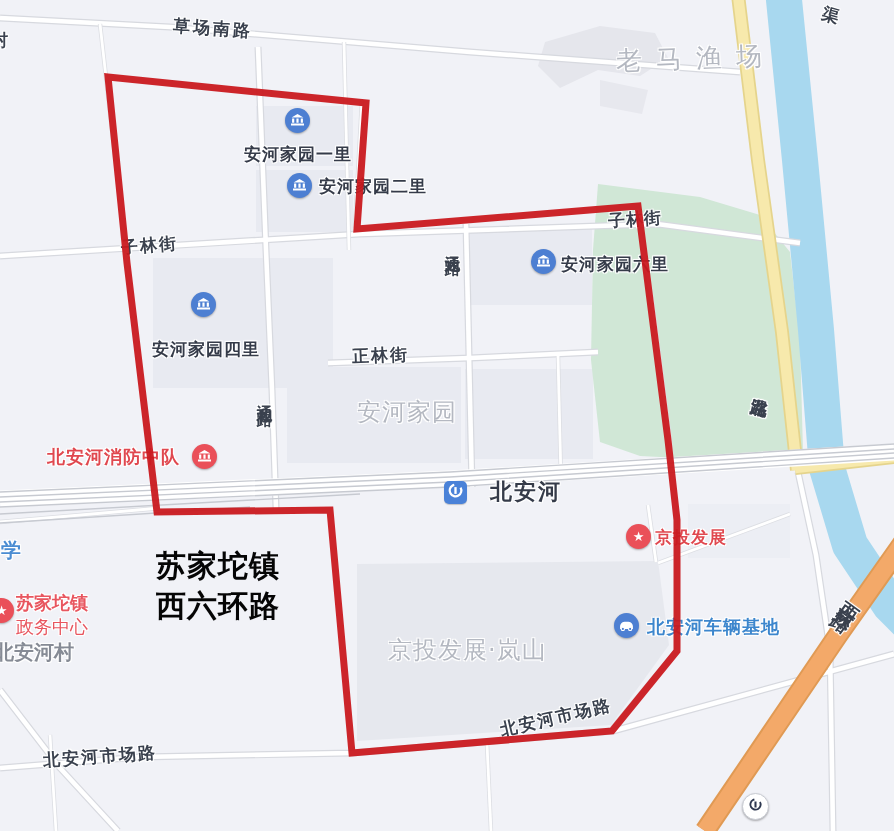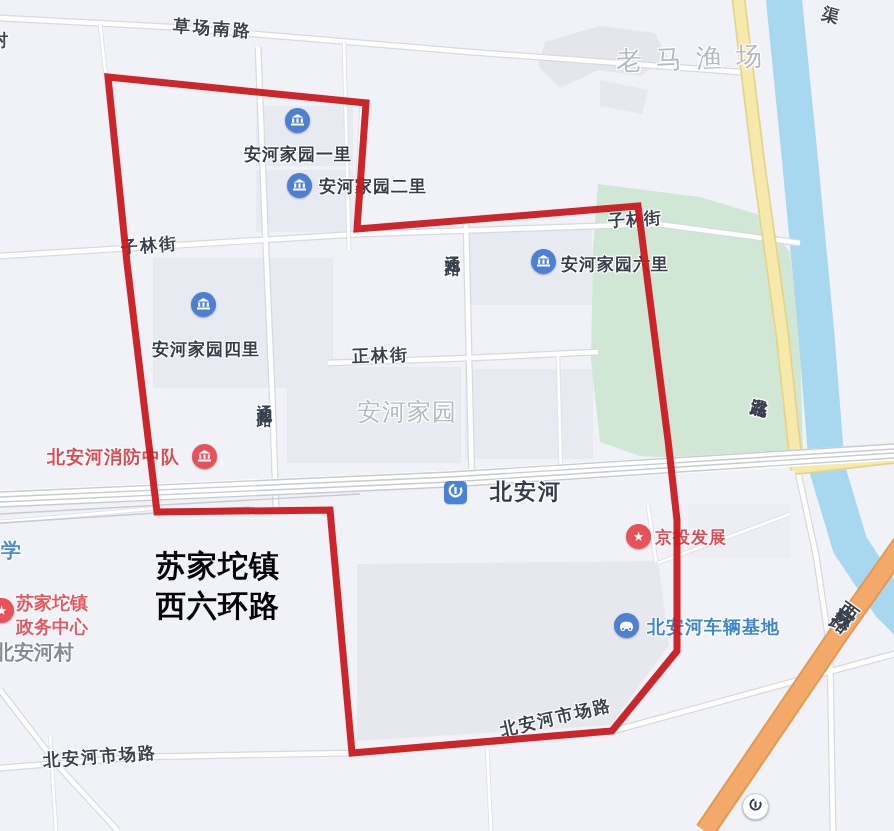--- a/index.html
+++ b/index.html
@@ -121,20 +121,21 @@
       <path d="M0,514 L360,494"></path>
       <path d="M0,523 L250,507"></path>
     </g>
 
     <path d="M905,540 L838,635 L705,831" fill="none" stroke="#e09a54" stroke-width="21"></path>
     <path d="M905,540 L838,635 L705,831" fill="none" stroke="#f3a969" stroke-width="17"></path>
   </svg>
 
   <div class="lbl area" style="left:616px;top:44px;font-size:26px;letter-spacing:14px;transform:rotate(-2deg);">老马渔场</div>
   <div class="lbl area" style="left:357px;top:399px;font-size:24px;letter-spacing:1px;text-align:center;">安河家园</div>
+  <div class="lbl area" style="left:388px;top:637px;font-size:24px;letter-spacing:1px;">京投发展·岚山</div>
   <div class="lbl" style="left:-6px;top:641px;font-size:20px;color:#868b95;font-weight:600;">北安河村</div>
   <div class="lbl" style="left:1px;top:539px;font-size:20px;color:#4a8cd2;font-weight:600;">学</div>
   <div class="lbl road" style="left:-9px;top:31px;">村</div>
 
   <div class="lbl road" style="left:173px;top:19px;letter-spacing:3px;transform:rotate(4deg);">草场南路</div>
   <div class="lbl road" style="left:121px;top:236px;letter-spacing:2px;transform:rotate(-5deg);">子林街</div>
   <div class="lbl road" style="left:608px;top:210px;letter-spacing:1px;transform:rotate(-4deg);">子林街</div>
   <div class="lbl road vert" style="left:444px;top:243px;font-size:16px;letter-spacing:2px;">通元路</div>
   <div class="lbl road" style="left:352px;top:346px;letter-spacing:2px;transform:rotate(-2deg);">正林街</div>
   <div class="lbl road vert" style="left:256px;top:392px;font-size:16px;letter-spacing:3px;">通和路</div>
@@ -191,21 +192,21 @@
 
   <div class="pin red" style="left:626px;top:524px;">
     <span class="star">★</span>
   </div>
   <div class="lbl poi-red" style="left:655px;top:528px;letter-spacing:1px;">京投发展</div>
 
   <div class="pin red" style="left:-11px;top:598px;">
     <span class="star">★</span>
   </div>
   <div class="lbl" style="left:16px;top:593px;font-size:18px;color:#e8565f;font-weight:600;">苏家坨镇</div>
-  <div class="lbl" style="left:16px;top:617px;font-size:18px;color:#e8565f;font-weight:700;">政务中心</div>
+  <div class="lbl" style="left:16px;top:617px;font-size:18px;color:#e8565f;font-weight:400;">政务中心</div>
 
   <div class="pin blue" style="left:614px;top:613px;">
     <span><svg width="15" height="11" viewBox="0 0 14 10">
           <path fill="#fff" d="M1 6c0-1 .5-2.4 1.2-3.1C3 2 4.5 1.6 7 1.6s4 .4 4.8 1.3C12.5 3.6 13 5 13 6v2.2H1Z"></path>
           <circle cx="3.6" cy="8.2" r="1.5" fill="#4d7fd2" stroke="#fff" stroke-width="1"></circle>
           <circle cx="10.4" cy="8.2" r="1.5" fill="#4d7fd2" stroke="#fff" stroke-width="1"></circle>
         </svg></span>
   </div>
   <div class="lbl poi-blue" style="left:647px;top:617px;font-size:18px;letter-spacing:1px;">北安河车辆基地</div>
 

